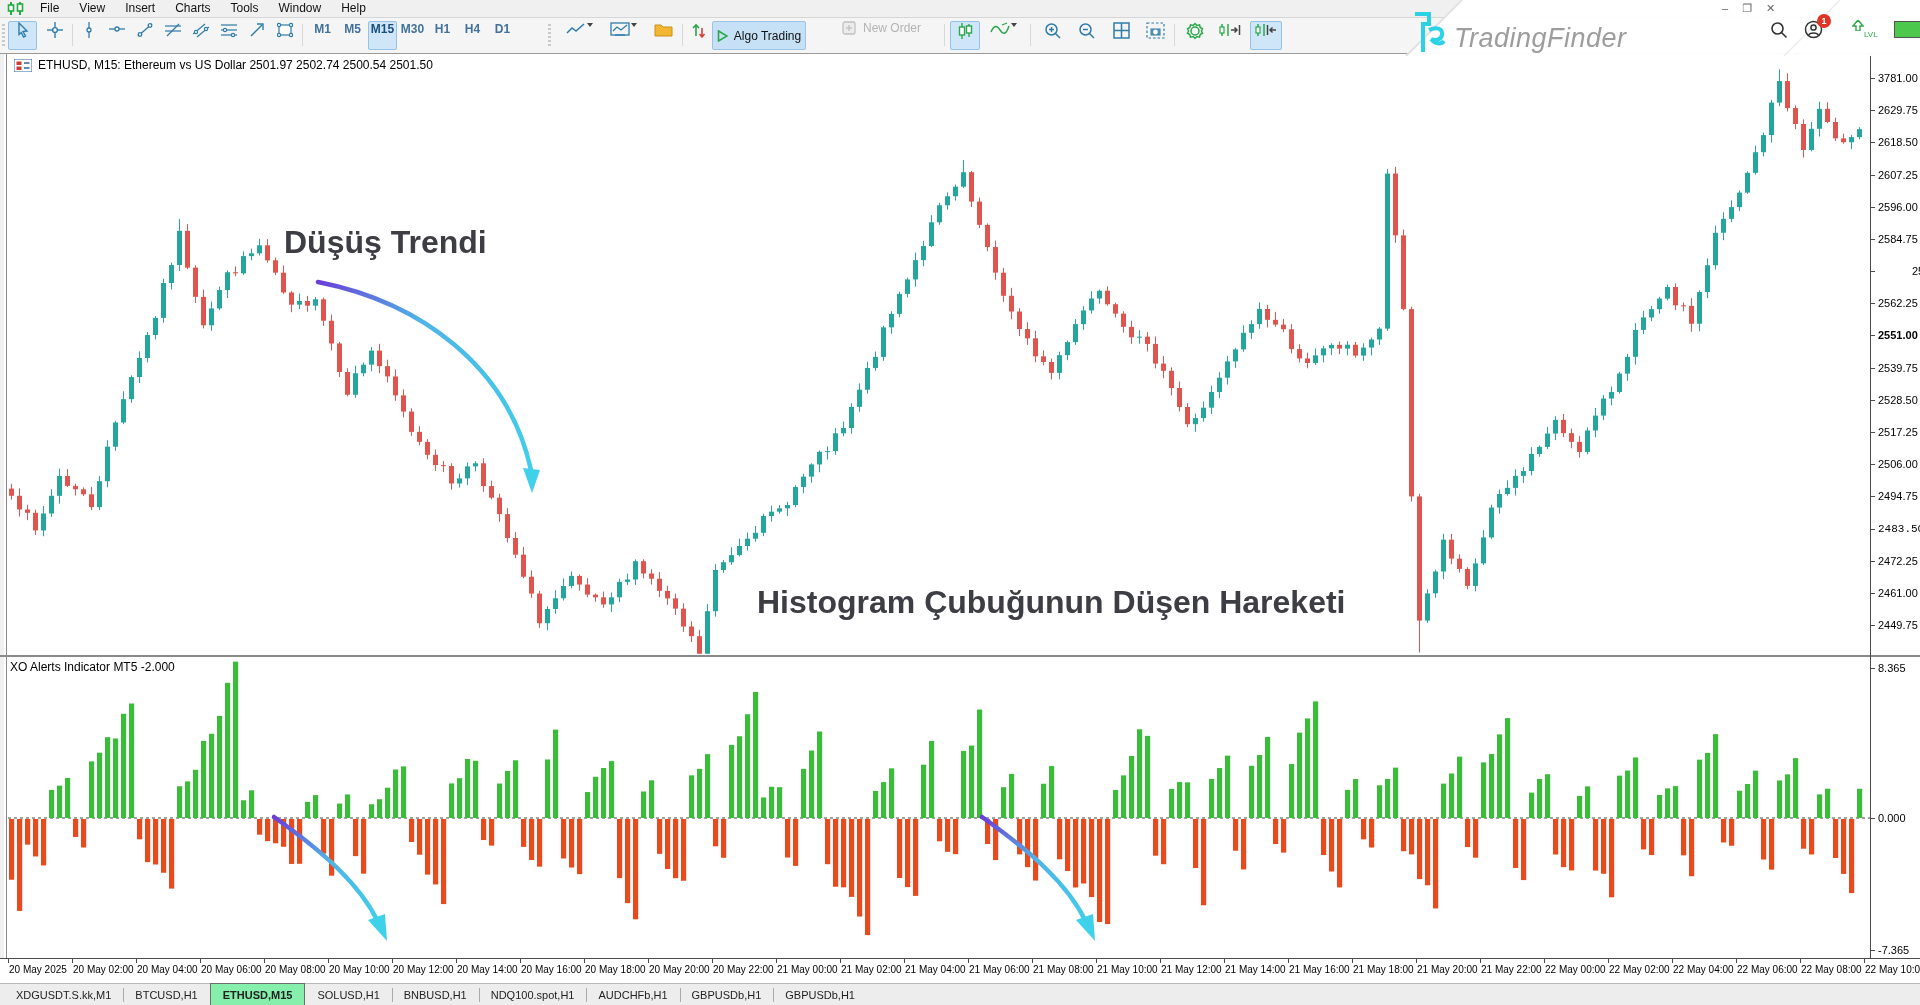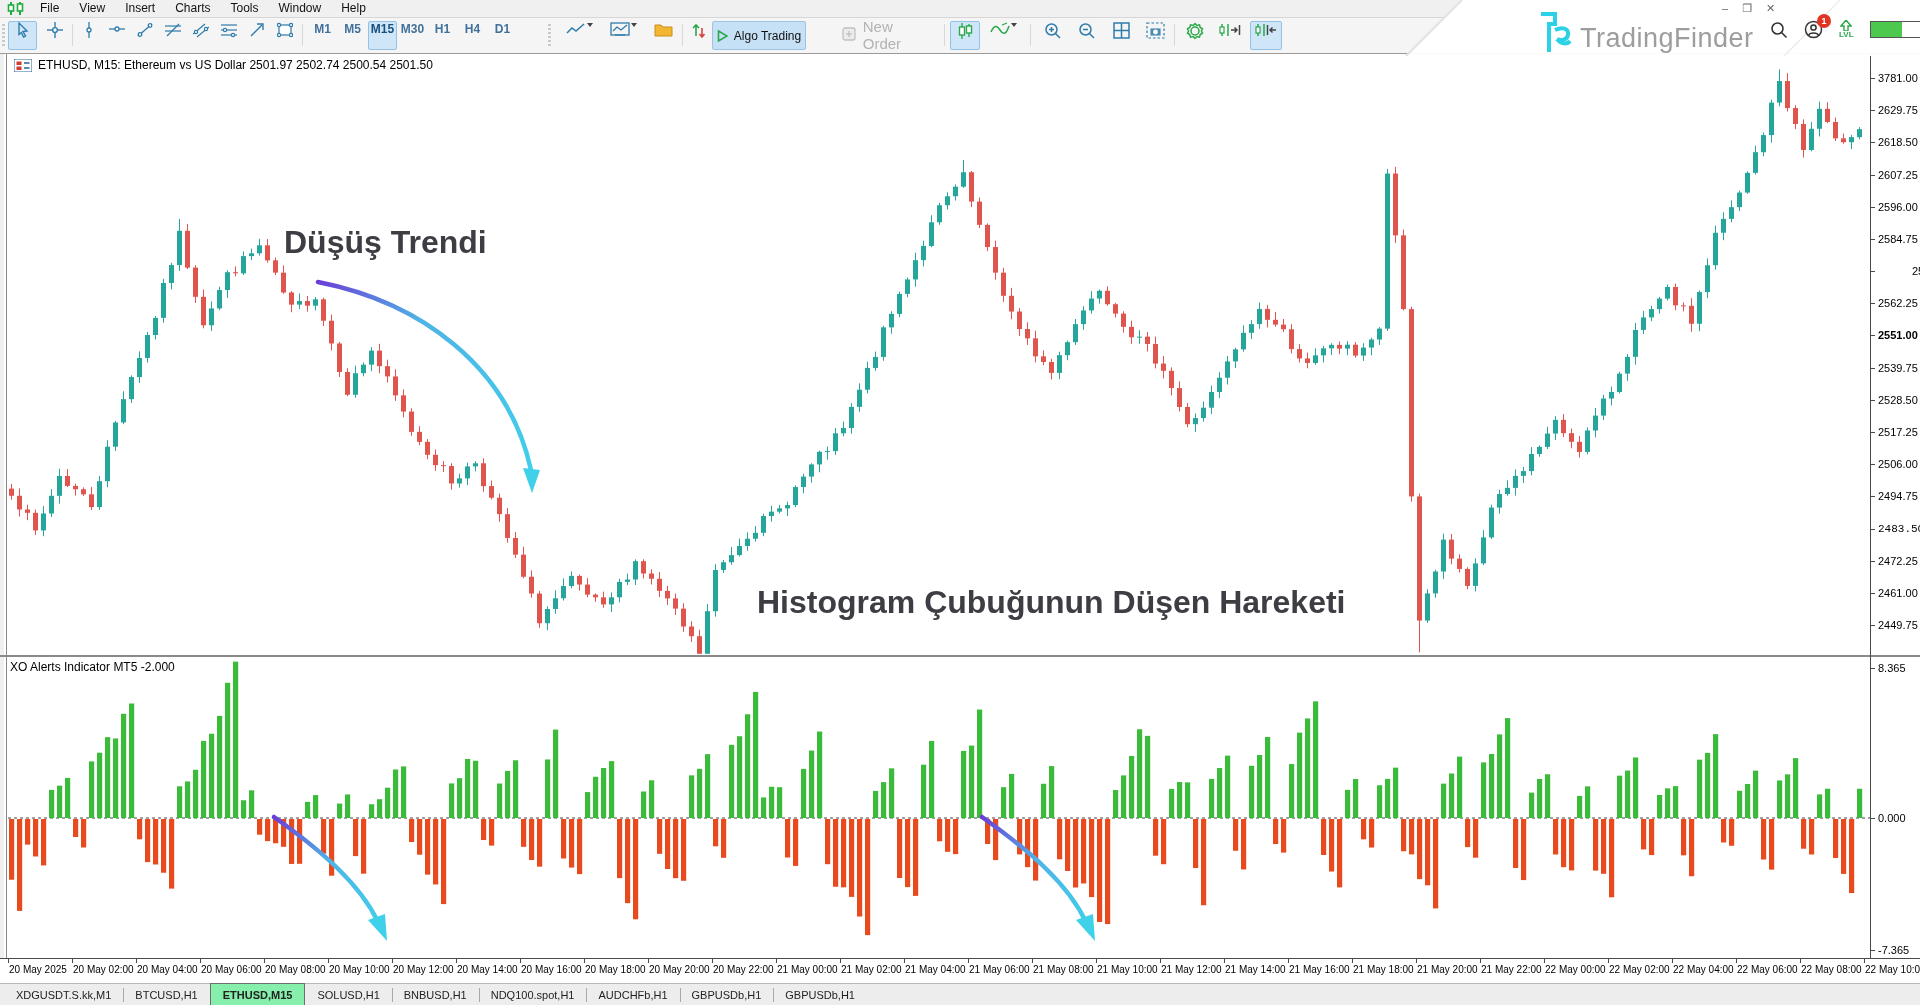--- a/index.html
+++ b/index.html
@@ -13,24 +13,24 @@
   
   #toolbar{left:0;top:18px;width:1920px;height:35px;background:#f5f5f5;z-index:3;}
   .tbtn{position:absolute;top:3px;height:27px;display:flex;justify-content:center;border:1px solid transparent;border-radius:2px;}
   .tbtn.sel{background:#cfe6f8;border-color:#94c2e6;}
   .tsep{position:absolute;top:6px;width:1px;height:22px;background:#d8d8d8;}
   .thandle{position:absolute;top:6px;width:3px;height:22px;
      background:repeating-linear-gradient(to bottom,#c9c9c9 0 2px,transparent 2px 4px);}
   .tf{font-size:12px;font-weight:bold;color:#41719c;width:27px;text-align:center;}
   .tf.on{color:#194f7e;}
   .btn-algo{position:absolute;left:712px;top:3px;width:92px;height:27px;background:#c6e0f6;border:1px solid #9cc4e6;border-radius:2px;display:flex;align-items:center;justify-content:center;gap:6px;font-size:12px;color:#111;}
-  .btn-neworder{position:absolute;left:842px;top:3px;width:92px;height:27px;display:flex;align-items:center;gap:6px;font-size:15px;color:#b3b3b3;}
+  .btn-neworder{position:absolute;left:842px;top:3px;width:92px;height:27px;display:flex;gap:6px;font-size:12px;color:#b3b3b3;}
   
   #band{left:0;top:0;width:1920px;height:56px;z-index:4;pointer-events:none;}
-  #watermark{left:1538px;top:10px;z-index:5;display:flex;align-items:flex-end;gap:8px;}
+  #watermark{left:1412px;top:10px;z-index:5;display:flex;align-items:flex-end;gap:8px;font-style:italic;}
   #wm-text{font-size:27px;color:#9d9d9d;letter-spacing:.5px;margin-top:12px;font-weight:400;}
   
   #sysicons{left:1770px;top:20px;z-index:6;display:flex;align-items:center;gap:16px;}
   #winctrl{left:1722px;top:2px;z-index:6;display:flex;gap:14px;font-size:11px;color:#666;}
   .badge{position:absolute;top:-6px;right:-8px;width:14px;height:14px;border-radius:50%;background:#e03424;color:#fff;font-size:9px;font-weight:bold;display:flex;align-items:center;justify-content:center;}
   
   #chart-frame{left:0;top:53px;width:1920px;height:929px;background:#fff;}
   #top-border{left:0;top:53px;width:1920px;height:1px;background:#9a9a9a;z-index:2;}
   #gutter{left:0;top:54px;width:6px;height:928px;background:#f0f0f0;border-right:1px solid #8a8a8a;box-shadow:inset -2px 0 0 #fff;}
   #vaxis-line{left:1870px;top:54px;width:1px;height:904px;background:#4a4a4a;z-index:2;}
@@ -394,21 +394,21 @@
           <circle cx="9.5" cy="7.5" r="2.6"></circle>
           <path d="M4.5 15.5 C5.5 12,13.5 12,14.5 15.5"></path>
         </g>
       </svg>
     <span class="badge">1</span>
   </span>
   <span style="display:flex;flex-direction:column;align-items:center;line-height:1;">
     <svg width="12" height="11">
         <path d="M6 0 L11 6 L8 6 L8 11 L4 11 L4 6 L1 6 Z" fill="none" stroke="#2aa84a" stroke-width="1.4"></path>
       </svg>
-    <span style="font-size:8px;font-weight:bold;color:#2aa84a;">LVL</span>
+    <span style="font-size:8px;font-weight:normal;color:#2aa84a;margin-left:25px;">LVL</span>
   </span>
   <span style="display:inline-block;width:58px;height:15px;border:1px solid #555;background:#fff;">
     <span style="display:block;width:55%;height:100%;background:#4cc94c;"></span>
   </span>
 </div>
 
 <div class="abs" id="chart-frame"></div>
 <div class="abs" id="top-border"></div>
 <div class="abs" id="gutter"></div>
 

